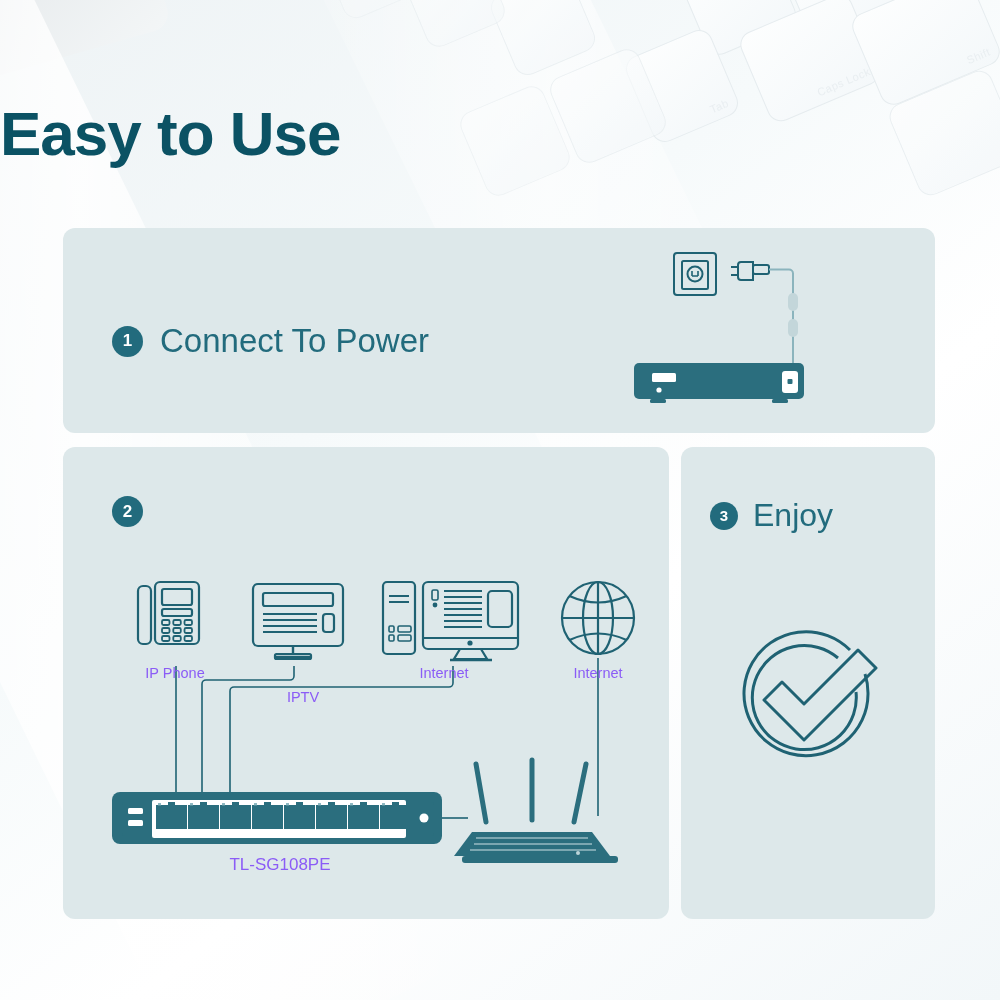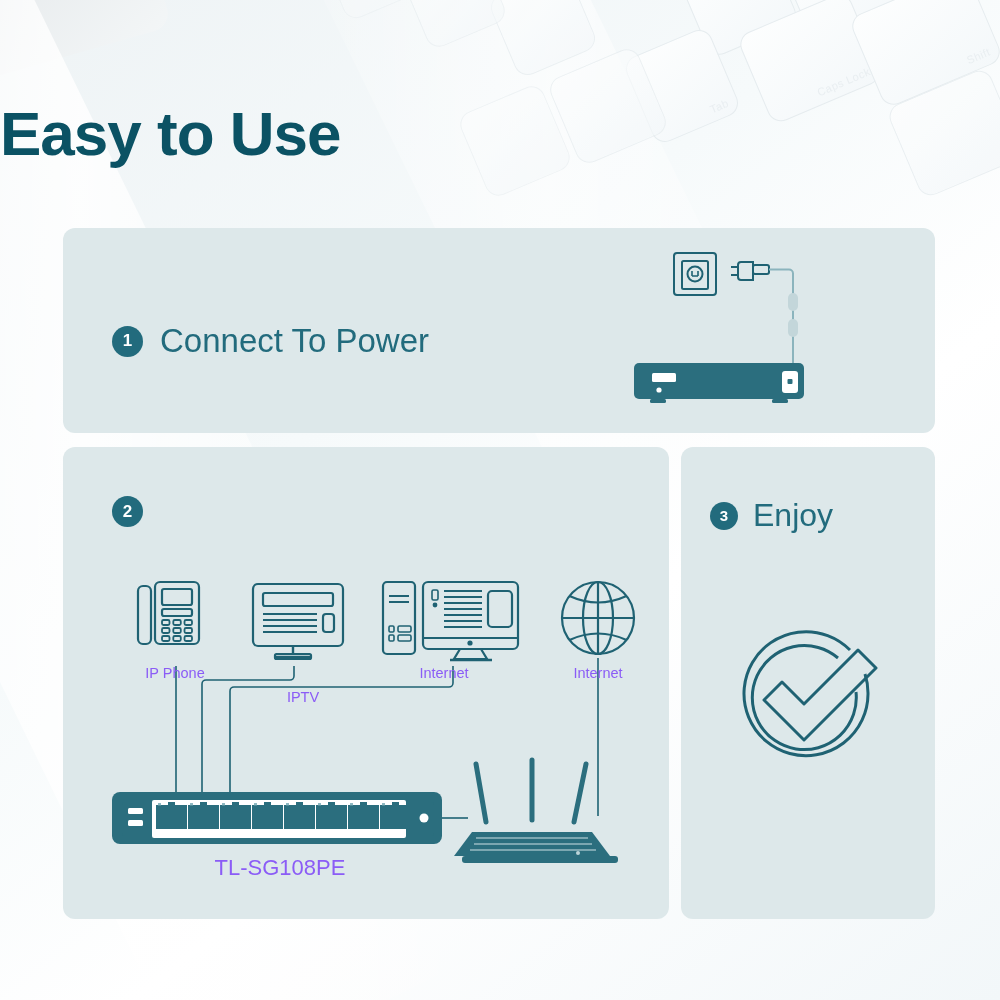--- a/index.html
+++ b/index.html
@@ -88,21 +88,21 @@
     position: absolute;
     font-size: 14.5px;
     color: #8b5cf6;
     text-align: center;
     white-space: nowrap;
   }
   #label-ip-phone { left: 120px; top: 665px; width: 110px; }
   #label-iptv     { left: 248px; top: 689px; width: 110px; }
   #label-computer { left: 388px; top: 665px; width: 112px; }
   #label-internet { left: 543px; top: 665px; width: 110px; }
-  #label-switch   { left: 190px; top: 855px; width: 180px; font-size: 22px; }
+  #label-switch   { left: 190px; top: 855px; width: 180px; font-size: 17px; }
 </style>
 </head>
 <body>
 
 <div id="bg-photo">
   <div class="kb-trackpad" style="left:-70px; top:-60px; width:230px; height:120px; transform:rotate(-16deg);"></div>
   <div class="kb-sheen" style="left:-80px; top:-120px; width:330px; height:1200px; transform:rotate(-26deg);"></div>
   <div class="kb-sheen" style="left:430px; top:-260px; width:240px; height:900px; transform:rotate(-26deg); opacity:.7;"></div>
 
   <div class="kb-key" style="left:690px; top:-48px; width:96px; height:92px; transform:rotate(-23deg);"></div>

